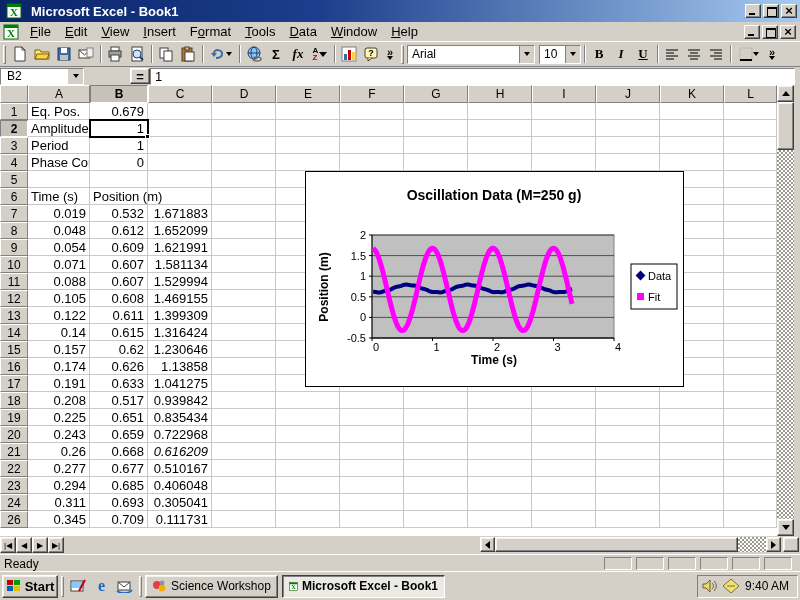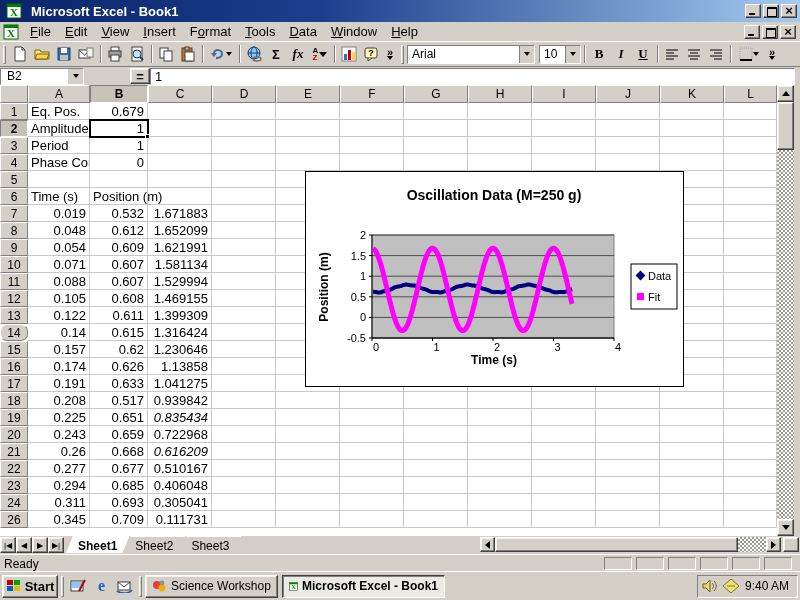--- a/index.html
+++ b/index.html
@@ -537,21 +537,21 @@
         <div class="cell" style="width: 64px; flex: 0 0 64px;"></div>
         <div class="cell" style="width: 64px; flex: 0 0 64px;"></div>
         <div class="cell" style="width: 64px; flex: 0 0 64px;"></div>
         <div class="cell" style="width: 64px; flex: 0 0 64px;"></div>
         <div class="cell" style="width: 64px; flex: 0 0 64px;"></div>
         <div class="cell" style="width: 64px; flex: 0 0 64px;"></div>
         <div class="cell" style="width: 64px; flex: 0 0 64px;"></div>
         <div class="cell" style="width: 53px; flex: 0 0 53px;"></div>
       </div>
       <div class="grow">
-        <div class="hcell" style="width: 28px; flex: 0 0 28px; border-radius: 7px;">14</div>
+        <div class="hcell" style="width: 28px; flex: 0 0 28px;">14</div>
         <div class="cell num" style="width: 62px; flex: 0 0 62px;">0.14</div>
         <div class="cell num" style="width: 58px; flex: 0 0 58px;">0.615</div>
         <div class="cell num" style="width: 64px; flex: 0 0 64px;">1.316424</div>
         <div class="cell" style="width: 64px; flex: 0 0 64px;"></div>
         <div class="cell" style="width: 64px; flex: 0 0 64px;"></div>
         <div class="cell" style="width: 64px; flex: 0 0 64px;"></div>
         <div class="cell" style="width: 64px; flex: 0 0 64px;"></div>
         <div class="cell" style="width: 64px; flex: 0 0 64px;"></div>
         <div class="cell" style="width: 64px; flex: 0 0 64px;"></div>
         <div class="cell" style="width: 64px; flex: 0 0 64px;"></div>
@@ -615,21 +615,21 @@
         <div class="cell" style="width: 64px; flex: 0 0 64px;"></div>
         <div class="cell" style="width: 64px; flex: 0 0 64px;"></div>
         <div class="cell" style="width: 64px; flex: 0 0 64px;"></div>
         <div class="cell" style="width: 64px; flex: 0 0 64px;"></div>
         <div class="cell" style="width: 53px; flex: 0 0 53px;"></div>
       </div>
       <div class="grow">
         <div class="hcell" style="width: 28px; flex: 0 0 28px;">19</div>
         <div class="cell num" style="width: 62px; flex: 0 0 62px;">0.225</div>
         <div class="cell num" style="width: 58px; flex: 0 0 58px;">0.651</div>
-        <div class="cell num" style="width: 64px; flex: 0 0 64px; font-style: italic;">0.835434</div>
+        <div class="cell num" style="width: 64px; flex: 0 0 64px;">0.835434</div>
         <div class="cell" style="width: 64px; flex: 0 0 64px;"></div>
         <div class="cell" style="width: 64px; flex: 0 0 64px;"></div>
         <div class="cell" style="width: 64px; flex: 0 0 64px;"></div>
         <div class="cell" style="width: 64px; flex: 0 0 64px;"></div>
         <div class="cell" style="width: 64px; flex: 0 0 64px;"></div>
         <div class="cell" style="width: 64px; flex: 0 0 64px;"></div>
         <div class="cell" style="width: 64px; flex: 0 0 64px;"></div>
         <div class="cell" style="width: 64px; flex: 0 0 64px;"></div>
         <div class="cell" style="width: 53px; flex: 0 0 53px;"></div>
       </div>
@@ -788,25 +788,20 @@
       <rect x="331" y="121" width="7" height="7" fill="#FF00FF"></rect>
       <text x="342" y="129" font-size="11" font-family="Liberation Sans, sans-serif">Fit</text>
     </svg>
 </div>
 
 <div id="tabrow">
   <span class="navbtn raised">|◀</span>
   <span class="navbtn raised">◀</span>
   <span class="navbtn raised">▶</span>
   <span class="navbtn raised">▶|</span>
-  <span id="tabs-holder" style="display:flex; margin-left:8px;">
-      <span class="sheettab active">Sheet1</span>
-      <span class="sheettab">Sheet2</span>
-      <span class="sheettab">Sheet3</span>
-    </span>
 </div>
 <div id="hscroll">
   <div class="sbtn raised" style="left:0;top:0;width:15px;height:15px;">
       <span class="tri left"></span>
     </div>
   <div class="raised" style="position:absolute;left:15px;top:0;width:243px;height:15px;"></div>
   <div class="checker" style="position:absolute;left:258px;top:0;width:28px;height:15px;"></div>
   <div class="sbtn raised" style="left:286px;top:0;width:15px;height:15px;">
       <span class="tri right"></span>
     </div>

